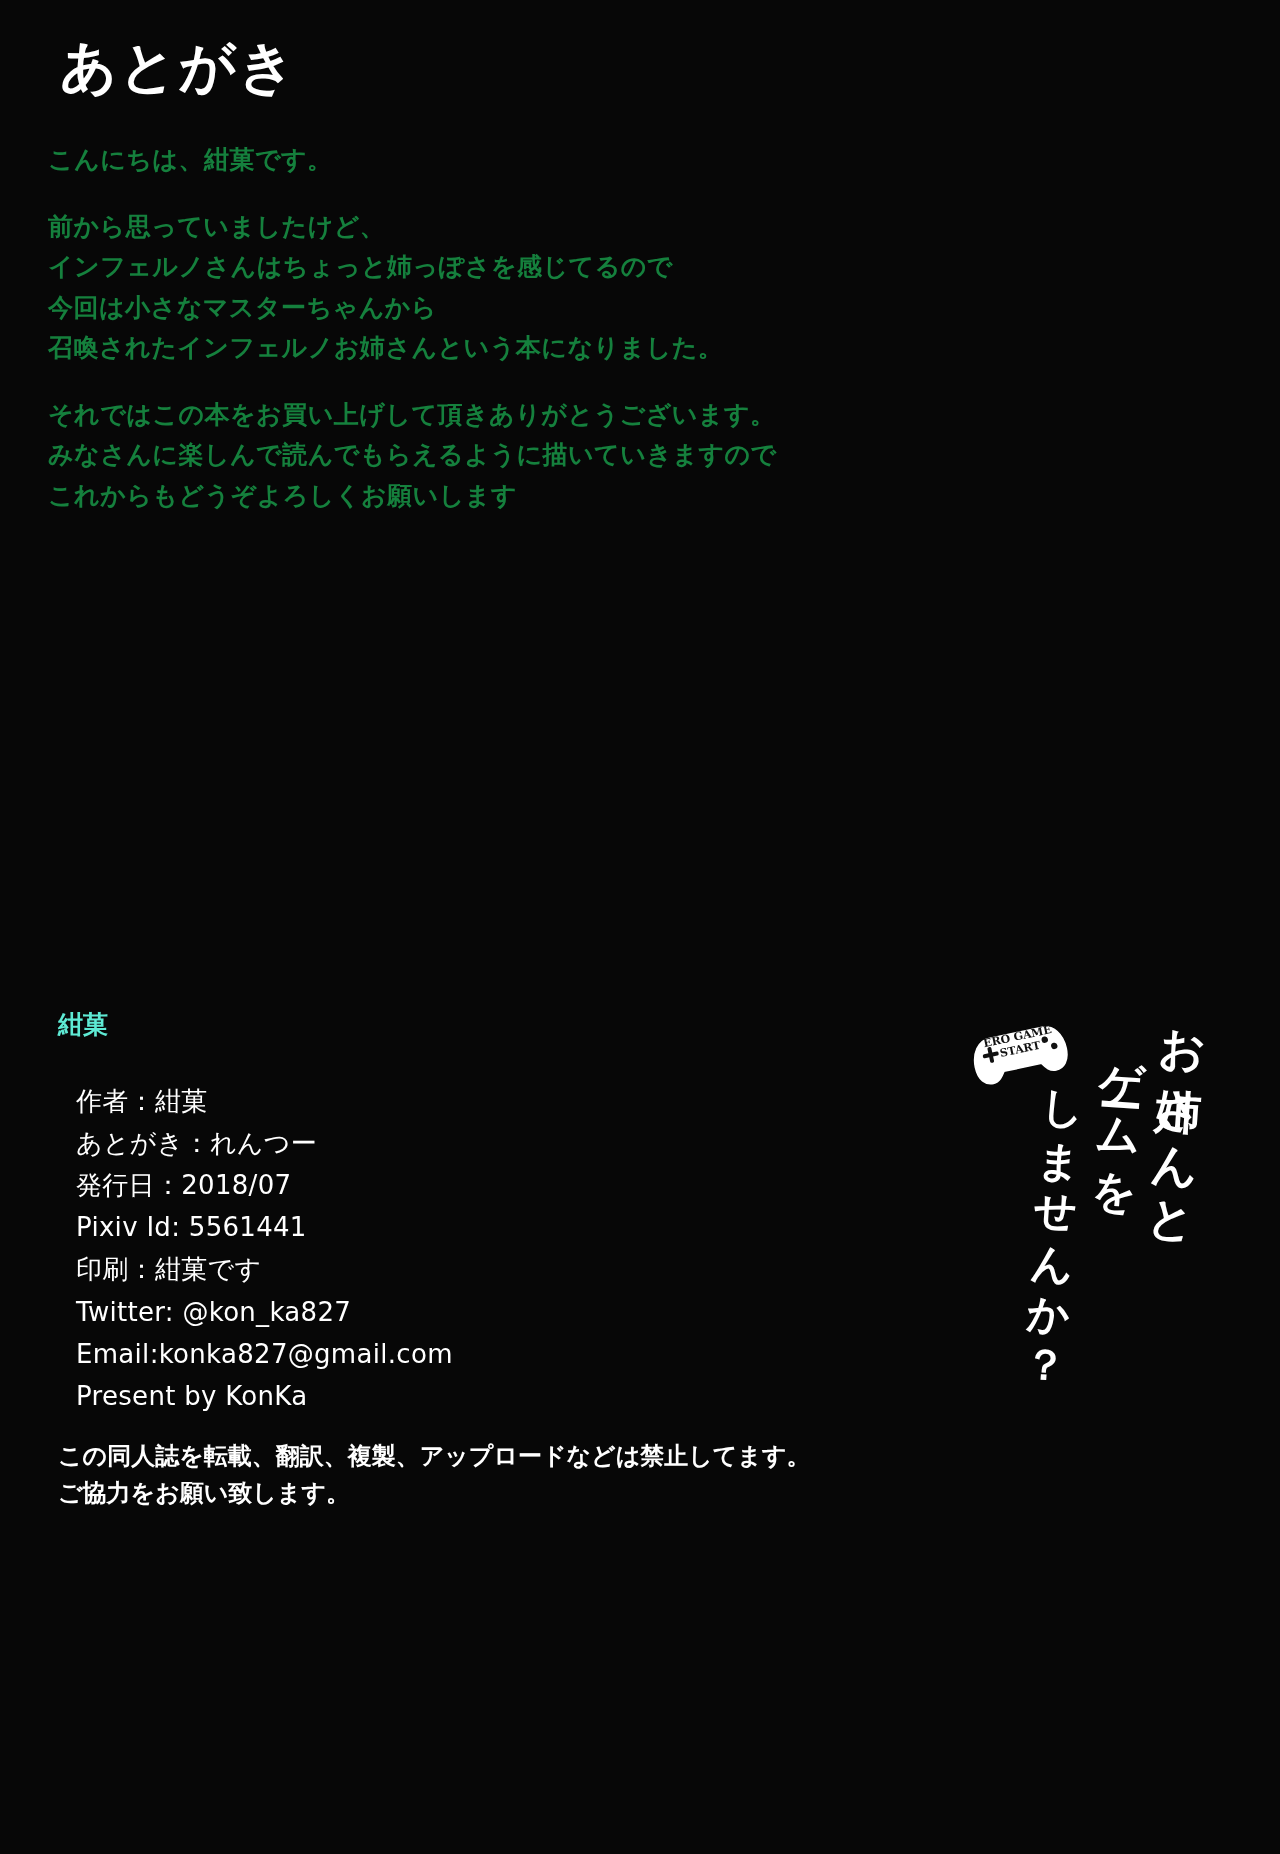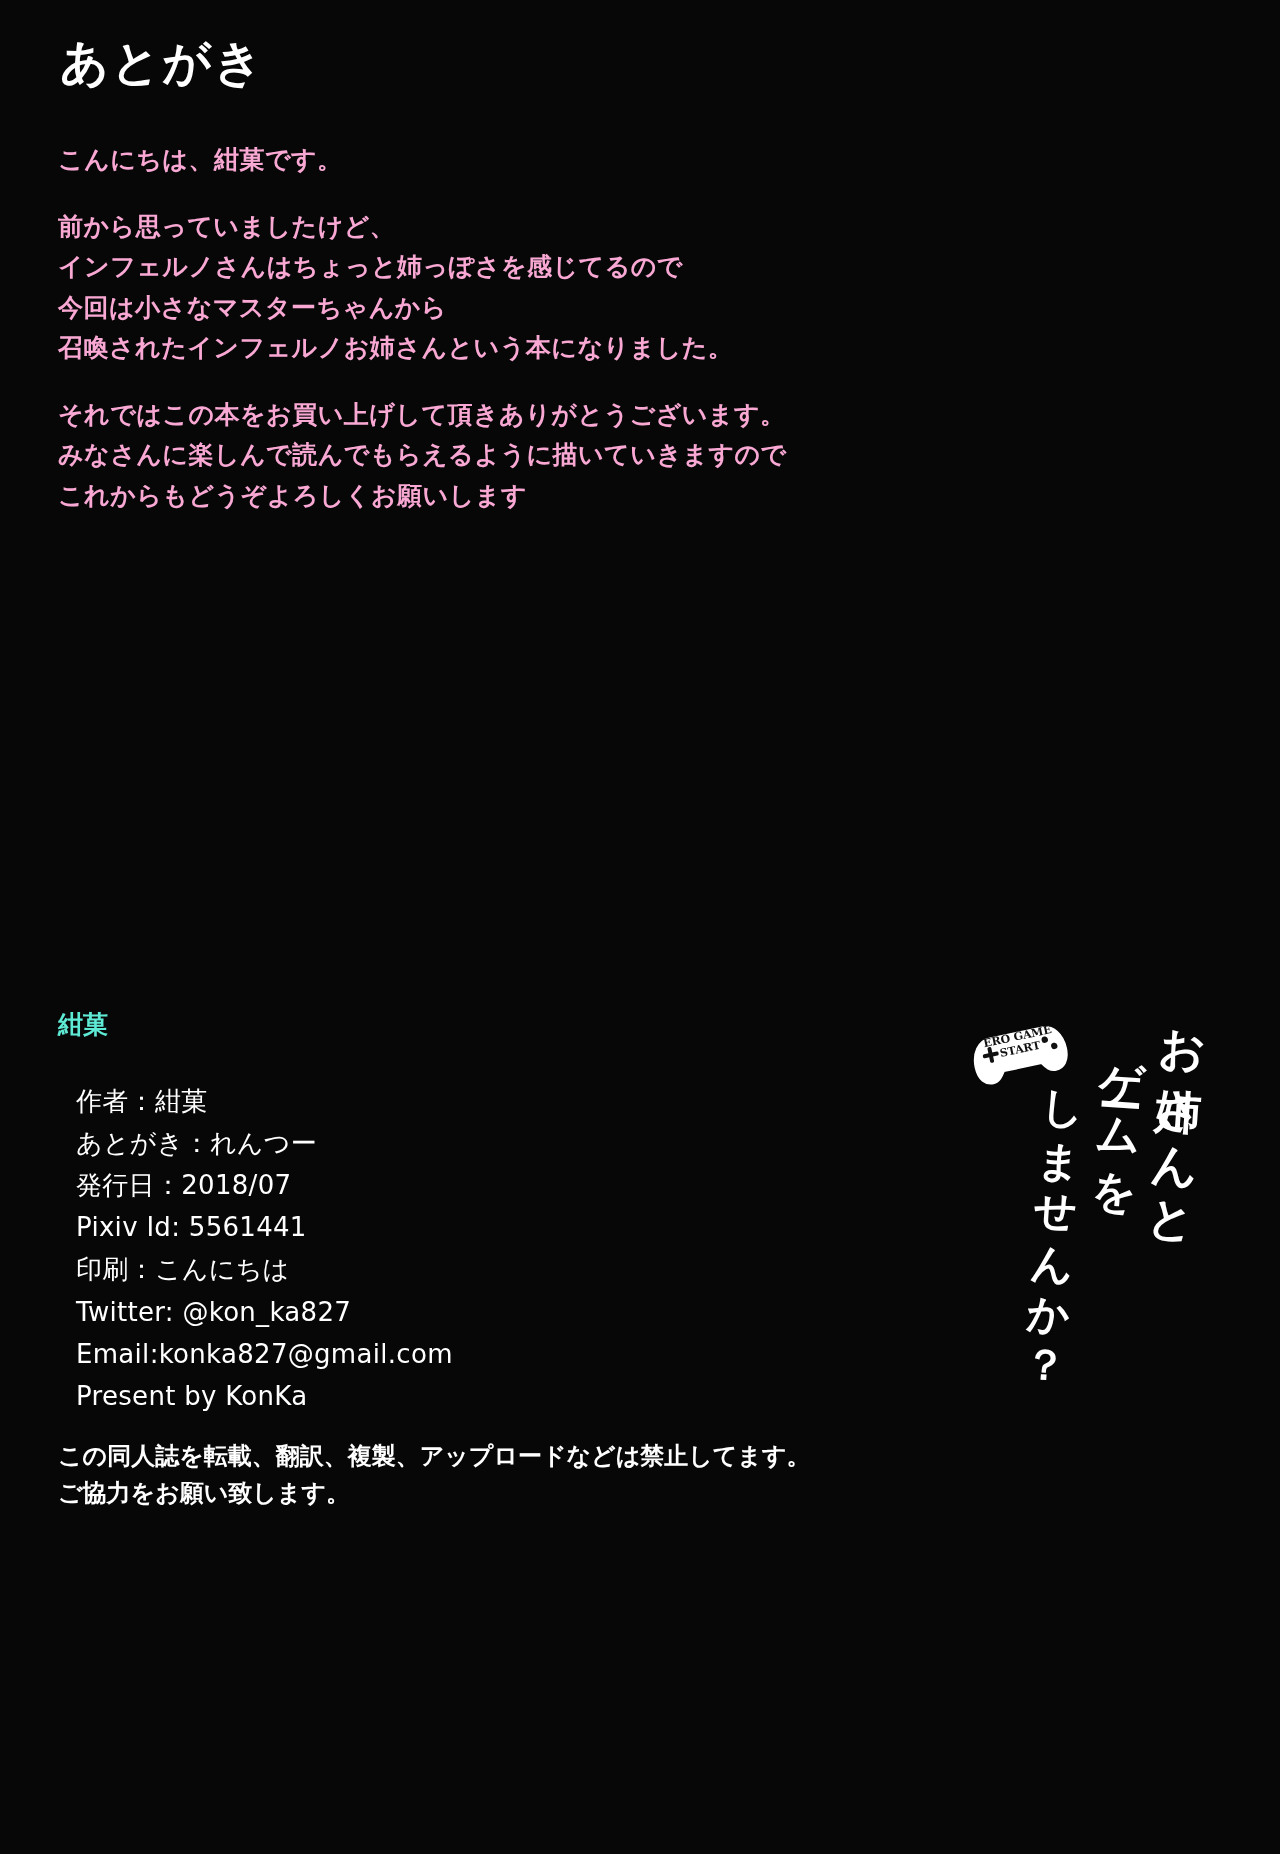--- a/index.html
+++ b/index.html
@@ -17,35 +17,35 @@
   }
   .page {
     position: absolute;
     inset: 0;
     background: #070707;
   }
   .title {
     position: absolute;
     left: 60px;
     top: 36px;
-    font-size: 48px;
+    font-size: 56px;
     font-weight: bold;
     letter-spacing: 2px;
     color: #ffffff;
     line-height: 1.1;
   }
   .body-text {
     position: absolute;
-    left: 58px;
+    left: 48px;
     top: 140px;
     width: 900px;
     font-size: 25px;
     font-weight: bold;
     line-height: 1.62;
-    color: #f9a8d4;
+    color: #15803d;
     letter-spacing: 0.5px;
   }
   .para {
     margin: 0 0 26px 0;
     white-space: pre-line;
   }
   .para:last-child { margin-bottom: 16px; }
 
   .signature {
     position: absolute;
@@ -158,21 +158,21 @@
 これからもどうぞよろしくお願いします</p>
   </div>
 
   <div class="signature">紺菓</div>
 
   <div class="colophon">
     <div>作者：紺菓</div>
     <div>あとがき：れんつー</div>
     <div>発行日：2018/07</div>
     <div>Pixiv Id: 5561441</div>
-    <div>印刷：こんにちは</div>
+    <div>印刷：紺菓です</div>
     <div>Twitter: @kon_ka827</div>
     <div>Email:konka827@gmail.com</div>
     <div>Present by KonKa</div>
   </div>
 
   <div class="notice">この同人誌を転載、翻訳、複製、アップロードなどは禁止してます。
 ご協力をお願い致します。</div>
 
   <div class="logo-block">
     <svg class="gamepad" viewBox="0 0 120 70" xmlns="http://www.w3.org/2000/svg">

